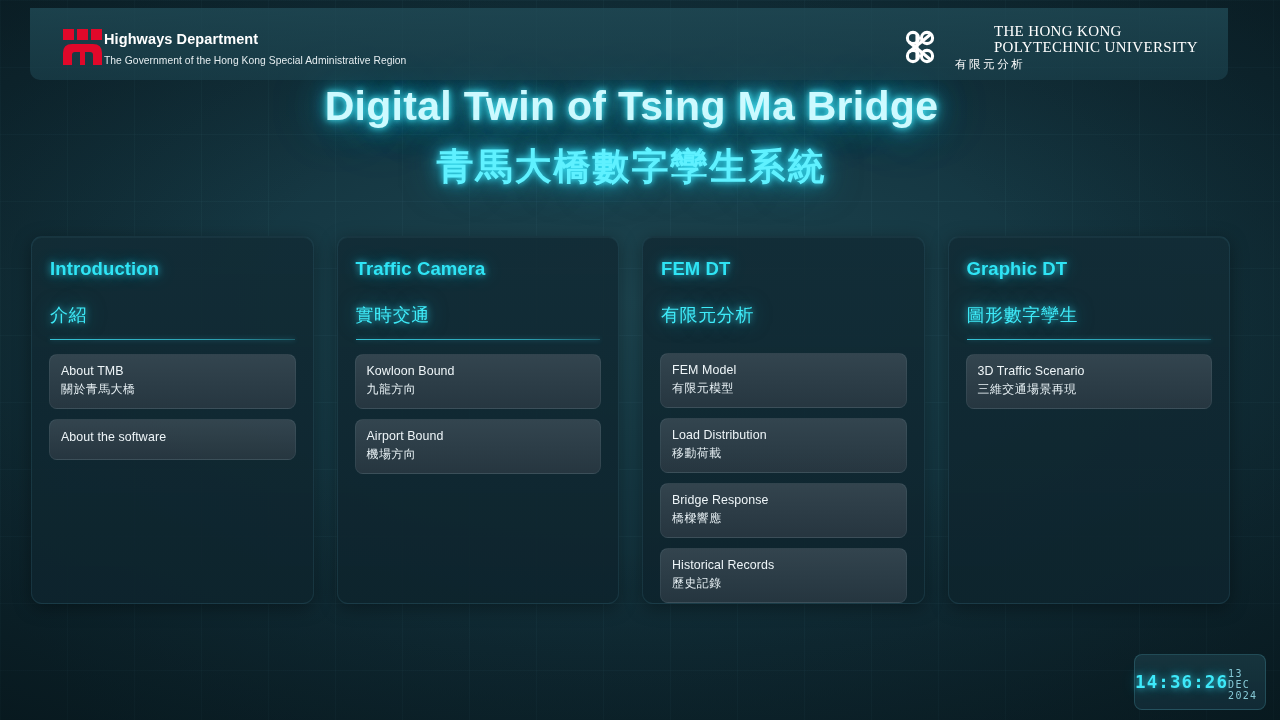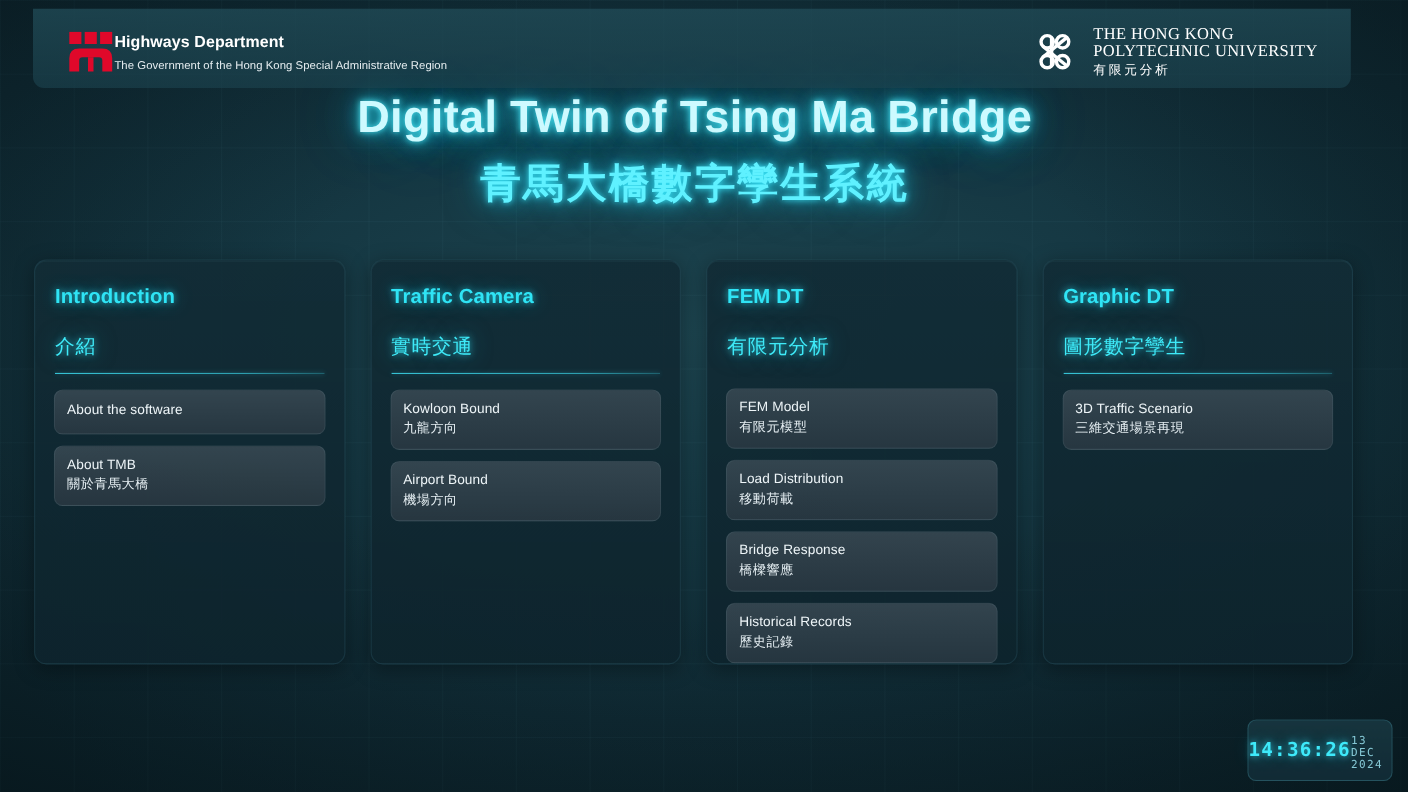--- a/index.html
+++ b/index.html
@@ -65,21 +65,21 @@
   }
 
   .polyu-group {
     position:absolute; right:30px; top:16px;
     display:flex; align-items:center; gap:13px;
   }
   .polyu-mark { width:44px; height:44px; }
   .polyu-text { line-height:1.05; }
   .polyu-l1, .polyu-l2 {
     color:#ffffff; font-family:"Liberation Serif", serif;
-    font-size:15px; letter-spacing:0.35px; white-space:nowrap;
+    font-size:15px; letter-spacing:0.35px; white-space:nowrap;margin-left:39px;
   }
   .polyu-zh {
     color:#ffffff; font-size:11.5px; letter-spacing:2.6px;
     margin-top:2px;
   }
 
   
   .title-block {
     position:absolute; left:0; right:17px; top:83px;
     text-align:center; z-index:3;
@@ -241,26 +241,26 @@
 
   <div class="cards-row">
 
     <div class="card">
       <div class="card-head">
         <div class="card-title-en">Introduction</div>
         <div class="card-title-zh">介紹</div>
       </div>
       <div class="card-divider"></div>
       <div class="menu-list">
+        <div class="menu-item">
+          <div class="mi-en">About TMB</div>
+          <div class="mi-zh">關於青馬大橋</div>
+        </div>
         <div class="menu-item single">
           <div class="mi-en">About the software</div>
-        </div>
-        <div class="menu-item">
-          <div class="mi-en">About TMB</div>
-          <div class="mi-zh">關於青馬大橋</div>
         </div>
       </div>
     </div>
 
     <div class="card">
       <div class="card-head">
         <div class="card-title-en">Traffic Camera</div>
         <div class="card-title-zh">實時交通</div>
       </div>
       <div class="card-divider"></div>

